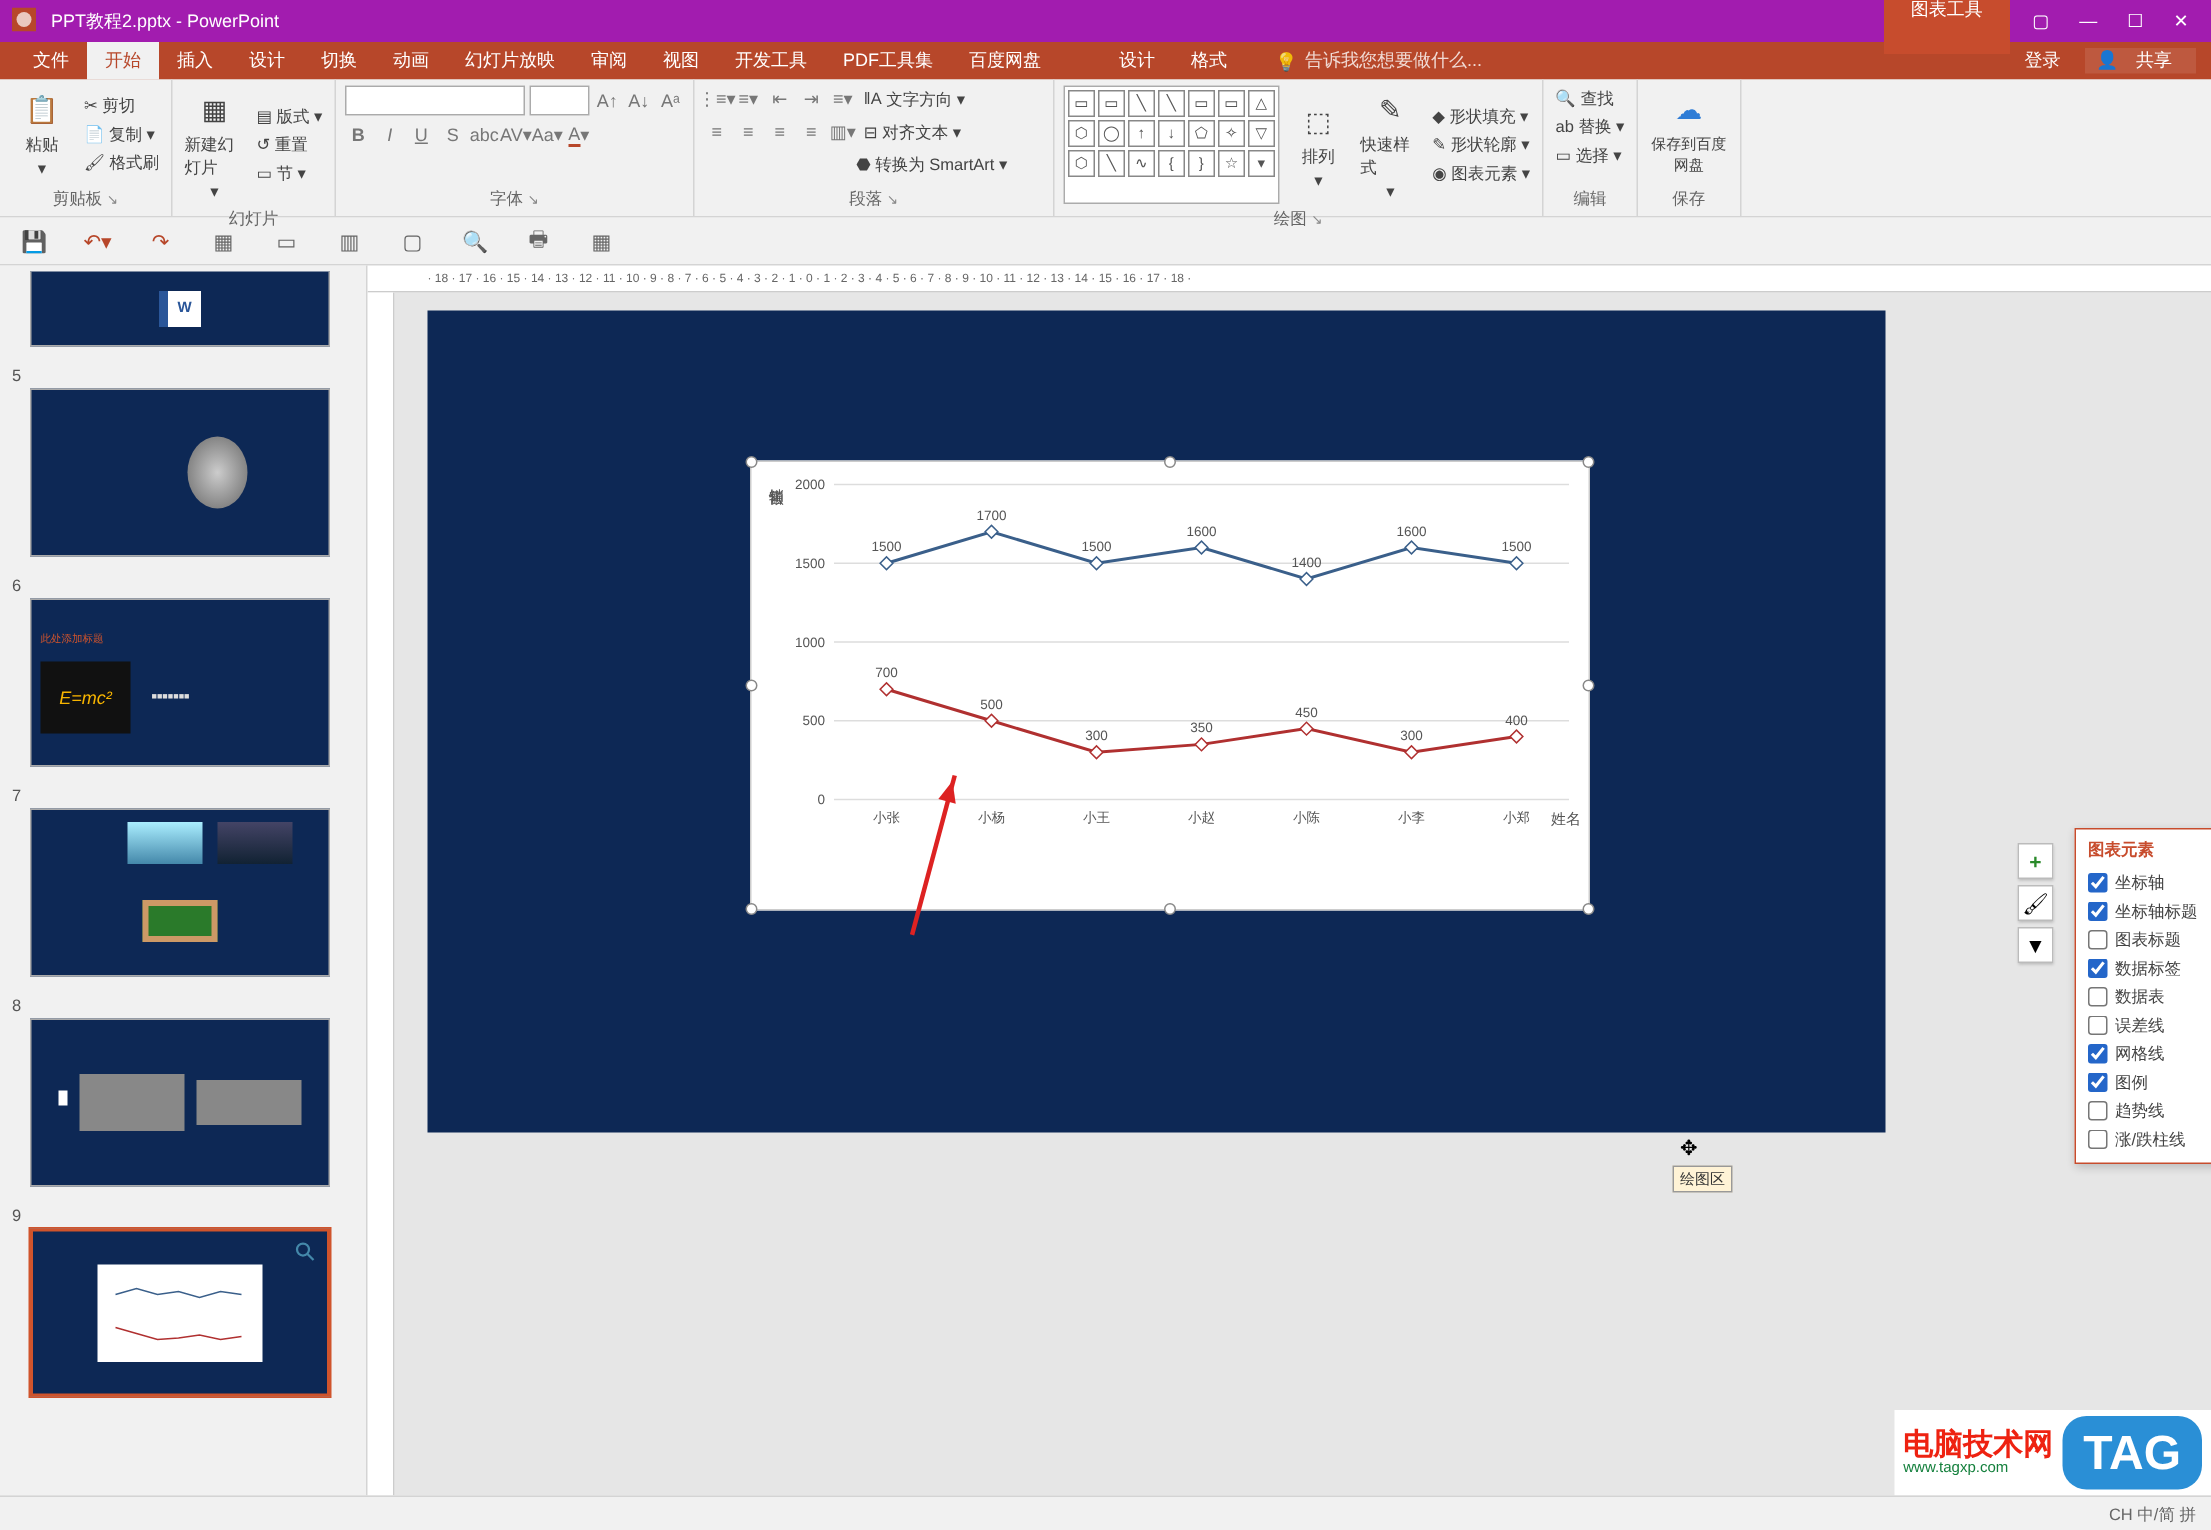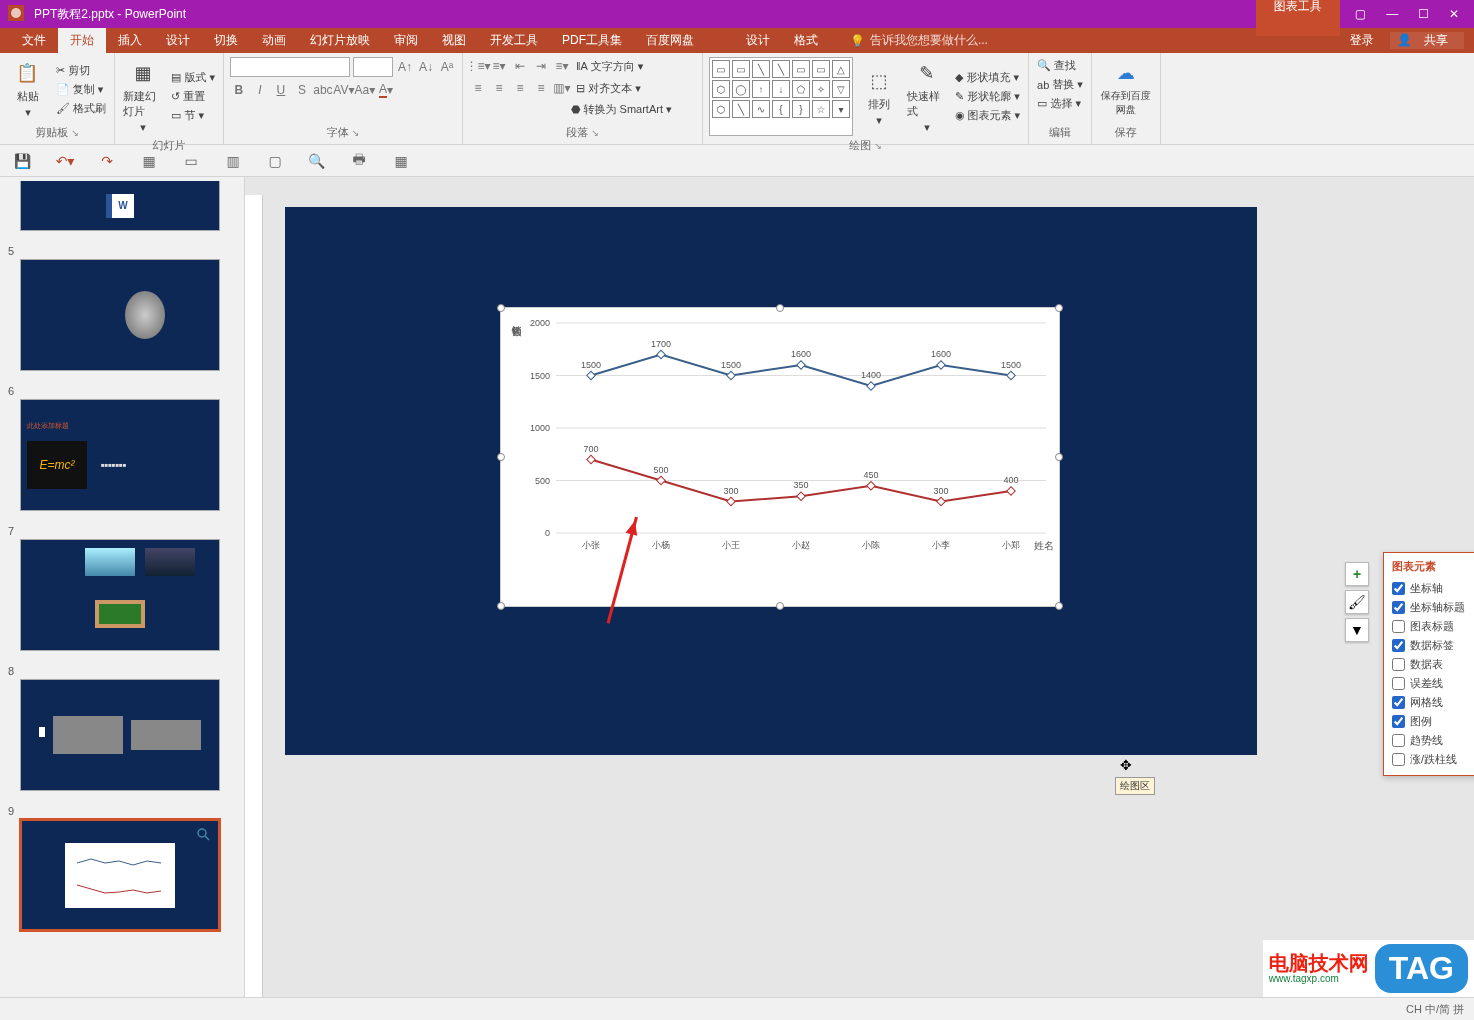--- a/index.html
+++ b/index.html
@@ -356,20 +356,21 @@
         <div class="thumb-mini-chart">
           <svg width="110" height="65">
             <polyline points="12,20 26,16 40,20 54,18 68,22 82,18 96,20" stroke="#3a5f8a" stroke-width="1" fill="none"></polyline>
             <polyline points="12,42 26,46 40,50 54,49 68,47 82,50 96,48" stroke="#b03030" stroke-width="1" fill="none"></polyline>
           </svg>
         </div>
       </div></div>
   </div>
 
   <div class="editor">
+    <div class="ruler-h">· 18 · 17 · 16 · 15 · 14 · 13 · 12 · 11 · 10 · 9 · 8 · 7 · 6 · 5 · 4 · 3 · 2 · 1 · 0 · 1 · 2 · 3 · 4 · 5 · 6 · 7 · 8 · 9 · 10 · 11 · 12 · 13 · 14 · 15 · 16 · 17 · 18 ·</div>
     <div class="ruler-v"></div>
 
     <div class="slide-canvas">
 
       <div class="chart-frame">
         <div class="sel" style="left:-4px;top:-4px"></div>
           <div class="sel" style="right:-4px;top:-4px"></div>
         <div class="sel" style="left:-4px;bottom:-4px"></div>
           <div class="sel" style="right:-4px;bottom:-4px"></div>
         <div class="sel" style="left:50%;top:-4px;margin-left:-4px"></div>

